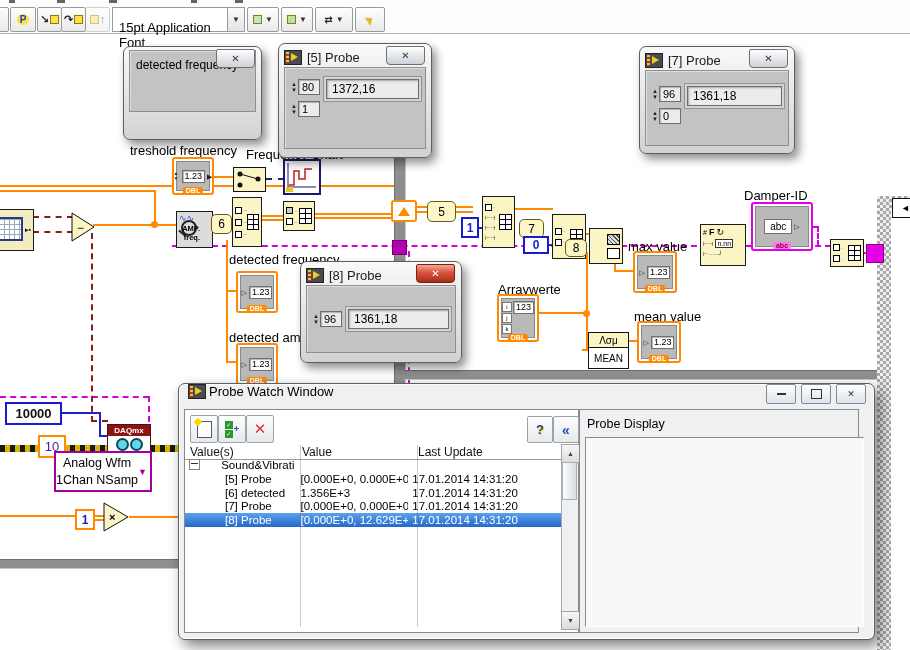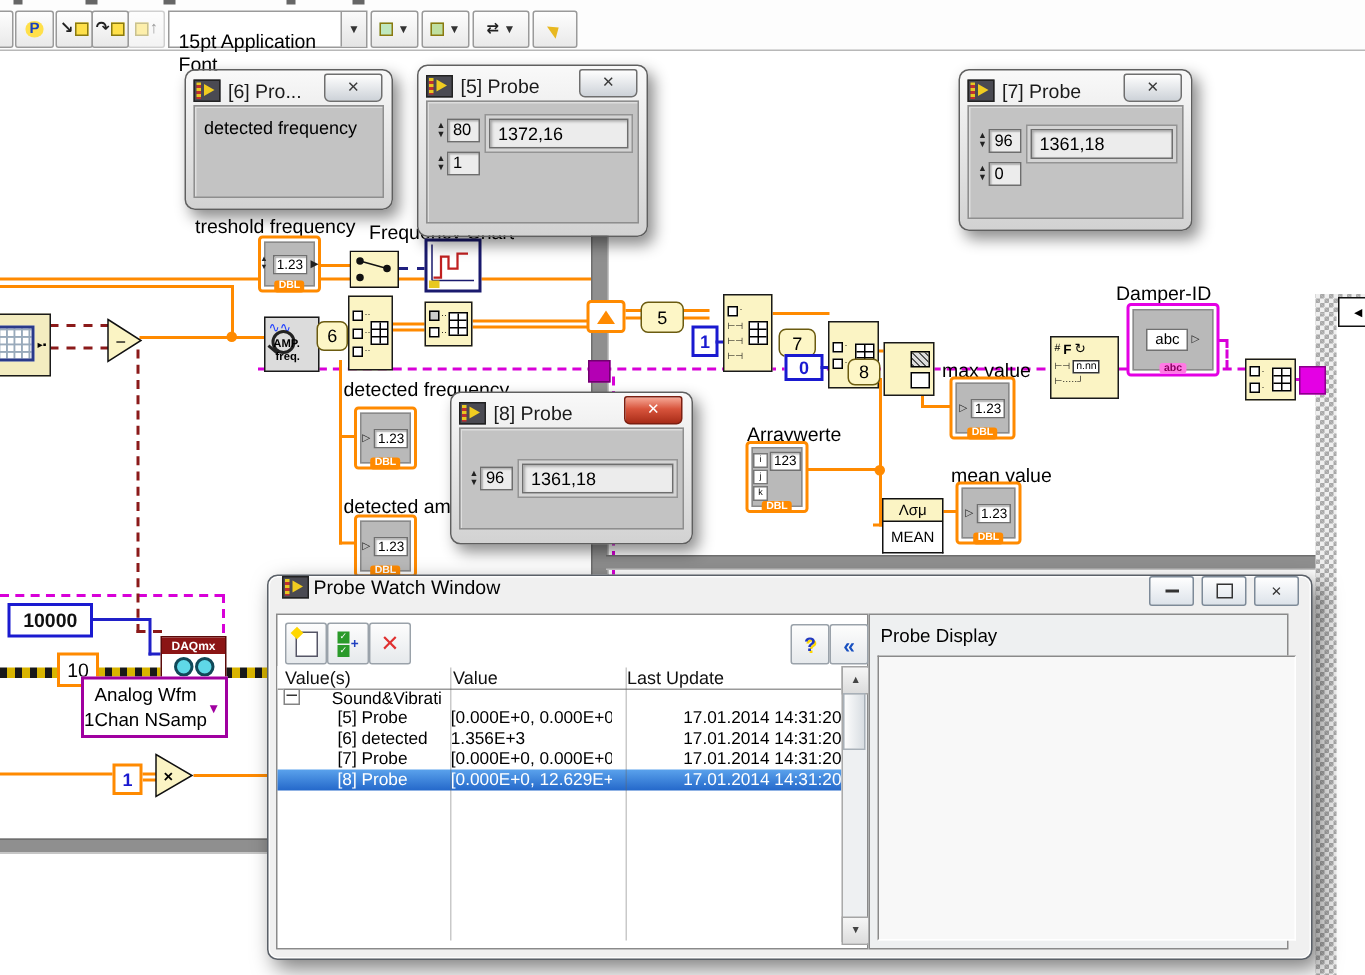--- a/index.html
+++ b/index.html
@@ -33,21 +33,21 @@
   .stripe{position:absolute;background:repeating-linear-gradient(90deg,#181818 0 5px,#d8b400 5px 10px);}
   .hatch{position:absolute;background-color:#efefef;
     background-image:linear-gradient(45deg,#a8a8a8 25%,transparent 25%,transparent 75%,#a8a8a8 75%),
                      linear-gradient(45deg,#a8a8a8 25%,transparent 25%,transparent 75%,#a8a8a8 75%);
     background-size:6px 6px;background-position:0 0,3px 3px;}
   
   .lbl{position:absolute;font-size:13px;white-space:nowrap;}
   .node{position:absolute;background:#fbf4c4;border:1px solid #1a1a1a;box-sizing:border-box;}
   .cbeige{position:absolute;background:#fdf6c6;border:1px solid #6b5b10;border-radius:5px;display:flex;align-items:center;justify-content:center;font-size:12px;box-sizing:border-box;}
   .cblue{position:absolute;background:#fff;border:2px solid #1a1ad0;color:#1a1ad0;display:flex;align-items:center;justify-content:center;font-size:12px;font-weight:bold;box-sizing:border-box;}
-  .corange{position:absolute;background:#fff;border:2px solid #ff8a00;color:#000000;display:flex;align-items:center;justify-content:center;font-size:12px;box-sizing:border-box;}
+  .corange{position:absolute;background:#fff;border:2px solid #ff8a00;color:#4c1d95;display:flex;align-items:center;justify-content:center;font-size:12px;box-sizing:border-box;}
   .lv-ind{position:absolute;border:2px solid #ff8a00;border-radius:3px;background:#fff;padding:2px;box-sizing:border-box;}
   .lv-ind .body{background:#b9b9b9;border:1px solid #8a8a8a;height:100%;display:flex;align-items:center;justify-content:center;gap:2px;box-sizing:border-box;position:relative;}
   .lv-ind .val{background:#fff;border:1px solid #707070;box-shadow:inset 1px 1px 1px rgba(0,0,0,.3);font-size:9px;padding:1px 2px;line-height:1;}
   .lv-tag{position:absolute;bottom:-2px;left:50%;transform:translateX(-50%);background:#ff8a00;color:#fff;font-size:7px;font-weight:bold;padding:0 3px;border-radius:2px;line-height:1.2;}
   .ltri{font-size:7px;line-height:1;color:#222;}
   .spin-ar{display:flex;flex-direction:column;font-size:5px;line-height:1;color:#222;margin-right:1px;}
   .gridbox{display:inline-block;width:11px;height:14px;border:1px solid #000;background:
     linear-gradient(#000,#000) 50% 0/1px 100% no-repeat,
     linear-gradient(#000,#000) 0 33%/100% 1px no-repeat,
     linear-gradient(#000,#000) 0 66%/100% 1px no-repeat,#fff;}
@@ -78,21 +78,21 @@
   .winbtn{width:28px;height:18px;border:1px solid #7d8a98;border-radius:2px;background:linear-gradient(#fff,#dde3ea);
           display:flex;align-items:center;justify-content:center;font-size:9px;color:#333;}
   .pane{position:absolute;background:#fff;border:1px solid #8a8a8a;box-sizing:border-box;}
   .tbtn2{position:absolute;width:26px;height:26px;border:1px solid #9aa2aa;border-radius:2px;background:linear-gradient(#fdfdfd,#e6e9ec);
          display:flex;align-items:center;justify-content:center;}
   .hdr{position:absolute;font-size:12px;color:#111;}
   .colline{position:absolute;width:1px;background:rgba(100,100,100,.35);}
   .trow{display:flex;height:13.5px;align-items:center;font-size:11.5px;white-space:nowrap;}
   .trow .c1{width:115px;box-sizing:border-box;overflow:hidden;}
   .trow .c2{width:117px;box-sizing:border-box;padding-left:4px;overflow:hidden;}
-  .trow .c3{width:160px;box-sizing:border-box;padding-left:4px;overflow:hidden;text-align:right;}
+  .trow .c3{width:160px;box-sizing:border-box;padding-left:4px;overflow:hidden;}
   .trow.sel{background:linear-gradient(#5aa2ec,#2468ca);color:#fff;}
   .expbox{display:inline-block;width:9px;height:9px;border:1px solid #848484;background:#fff;position:relative;vertical-align:middle;margin:0 0 2px 4px;}
   .expbox::after{content:"";position:absolute;left:1px;right:1px;top:3px;height:1px;background:#333;}
   .sbar-btn{position:absolute;width:17px;height:17px;border:1px solid #a5a5a5;background:linear-gradient(#f6f6f6,#dcdcdc);
             display:flex;align-items:center;justify-content:center;font-size:7px;color:#444;}
 </style>
 </head>
 <body>
 
 <div id="screen">
@@ -410,24 +410,20 @@
     </div>
     <span style="color:#a000a0;font-size:9px;margin-right:3px;">▼</span>
   </div>
   <div class="corange" style="left:75px;top:509px;width:20px;height:21px;color:#1a1ad0;font-weight:bold;">1</div>
   <svg class="abs" style="left:103px;top:502px;" width="27" height="30">
     <polygon points="1,1 25,15 1,29" fill="#fbf4c4" stroke="#111"></polygon>
       <text x="6" y="19" font-size="11" font-weight="bold">×</text>
   </svg>
 
   <div class="lvwin" style="left:123px;top:46px;width:139px;height:94px;">
-    <div class="tbar">
-      <span class="lv-icon"></span>
-      <span>[6] Pro...</span>
-    </div>
     <div class="cbtn">
         <span>✕</span>
       </div>
     <div class="pw-body" style="height:62px;">
       <div style="font-size:12px;margin-bottom:3px;">detected frequency</div>
     </div>
   </div>
 
   <div class="lvwin" style="left:278px;top:43px;width:154px;height:115px;">
     <div class="tbar">

